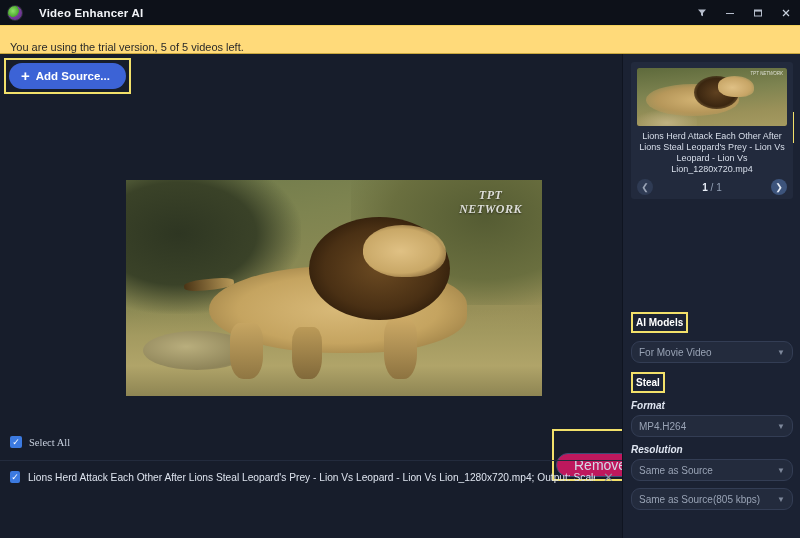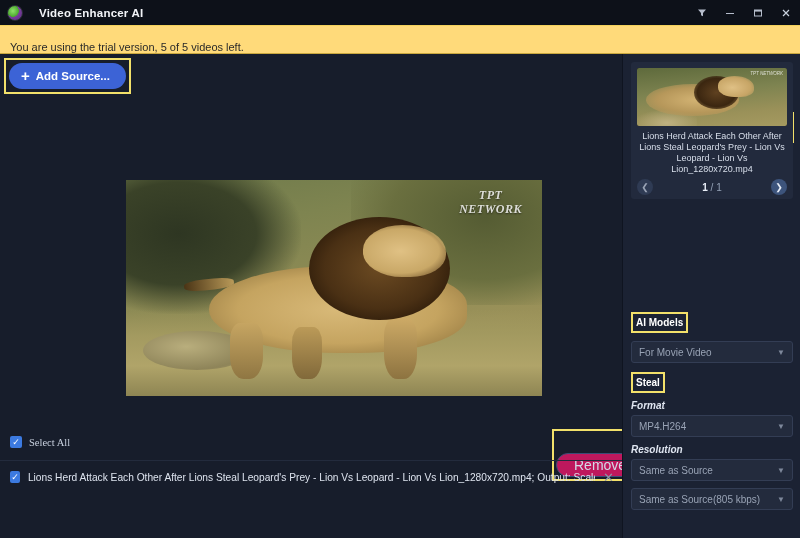--- a/index.html
+++ b/index.html
@@ -181,21 +181,21 @@
   .page-ind { font-size: 10px; color: #e9eef7; font-weight: bold; }
   .page-ind .tot { color: #93a0b5; font-weight: normal; }
 
   .sect-head-wrap { display: inline-block; border: 2px solid #f2e06a; padding: 0 3px; }
   .sect-head { font-size: 10px; font-weight: bold; color: #fff; line-height: 17px; }
 
   .ai-models { position: absolute; left: 8px; top: 258px; }
   .field-label { font-size: 10px; color: #dfe5f0; font-weight: bold; margin-bottom: 4px; font-style: italic; }
   .select {
     width: 162px; height: 22px; background: #232b3d; border: 1px solid #333d54;
-    border-radius: 3px; display: flex; align-items: center; padding: 8px 7px;
+    border-radius: 9px; display: flex; align-items: center; padding: 8px 7px;
     font-size: 10px; color: #99a3b5;
   }
   .caret { margin-left: auto; font-size: 8px; color: #7e889b; }
   .output-sect { position: absolute; left: 8px; top: 318px; }
   .out-row { margin-top: 7px; }
   .start-wrap { position: absolute; left: 6px; bottom: 8px; padding: 3px; border: 2px solid #f2e06a; width: 166px; }
   .start-btn {
     width: 100%; background: #3c63d6; color: #fff; border: none;
     border-radius: 13px; font-size: 12px; font-weight: bold; padding: 7px 0; line-height: 14px;
   }

